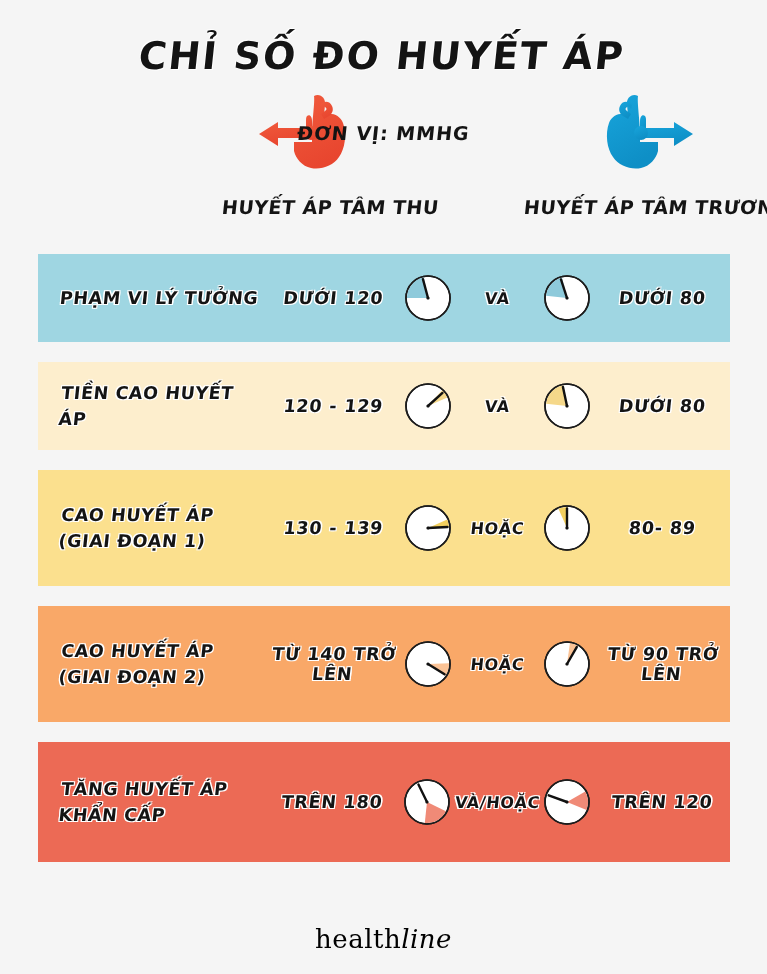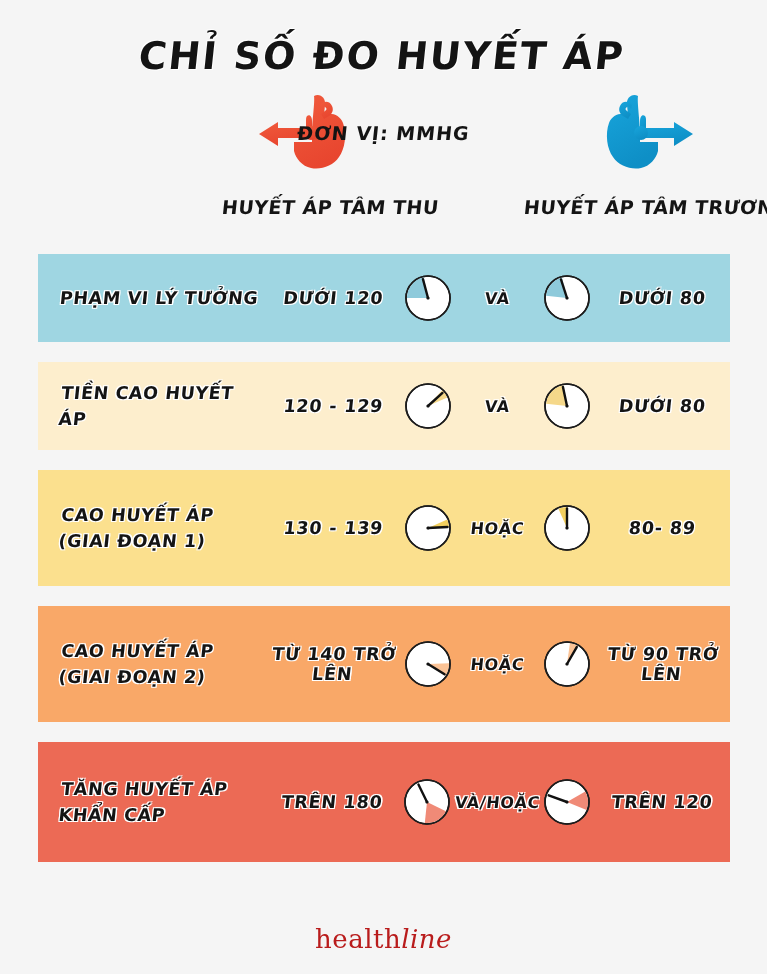--- a/index.html
+++ b/index.html
@@ -133,21 +133,21 @@
   .footer {
     position: absolute;
     left: 0;
     right: 0;
     bottom: 20px;
     text-align: center;
   }
   .logo {
     font-family: "DejaVu Serif", serif;
     font-size: 26px;
-    color: #b91c1c;
+    color: #000000;
     letter-spacing: 0.5px;
   }
   .logo .script {
     font-style: italic;
   }
 </style>
 </head>
 <body>
 
 <h1 class="title">CHỈ SỐ ĐO HUYẾT ÁP</h1>

